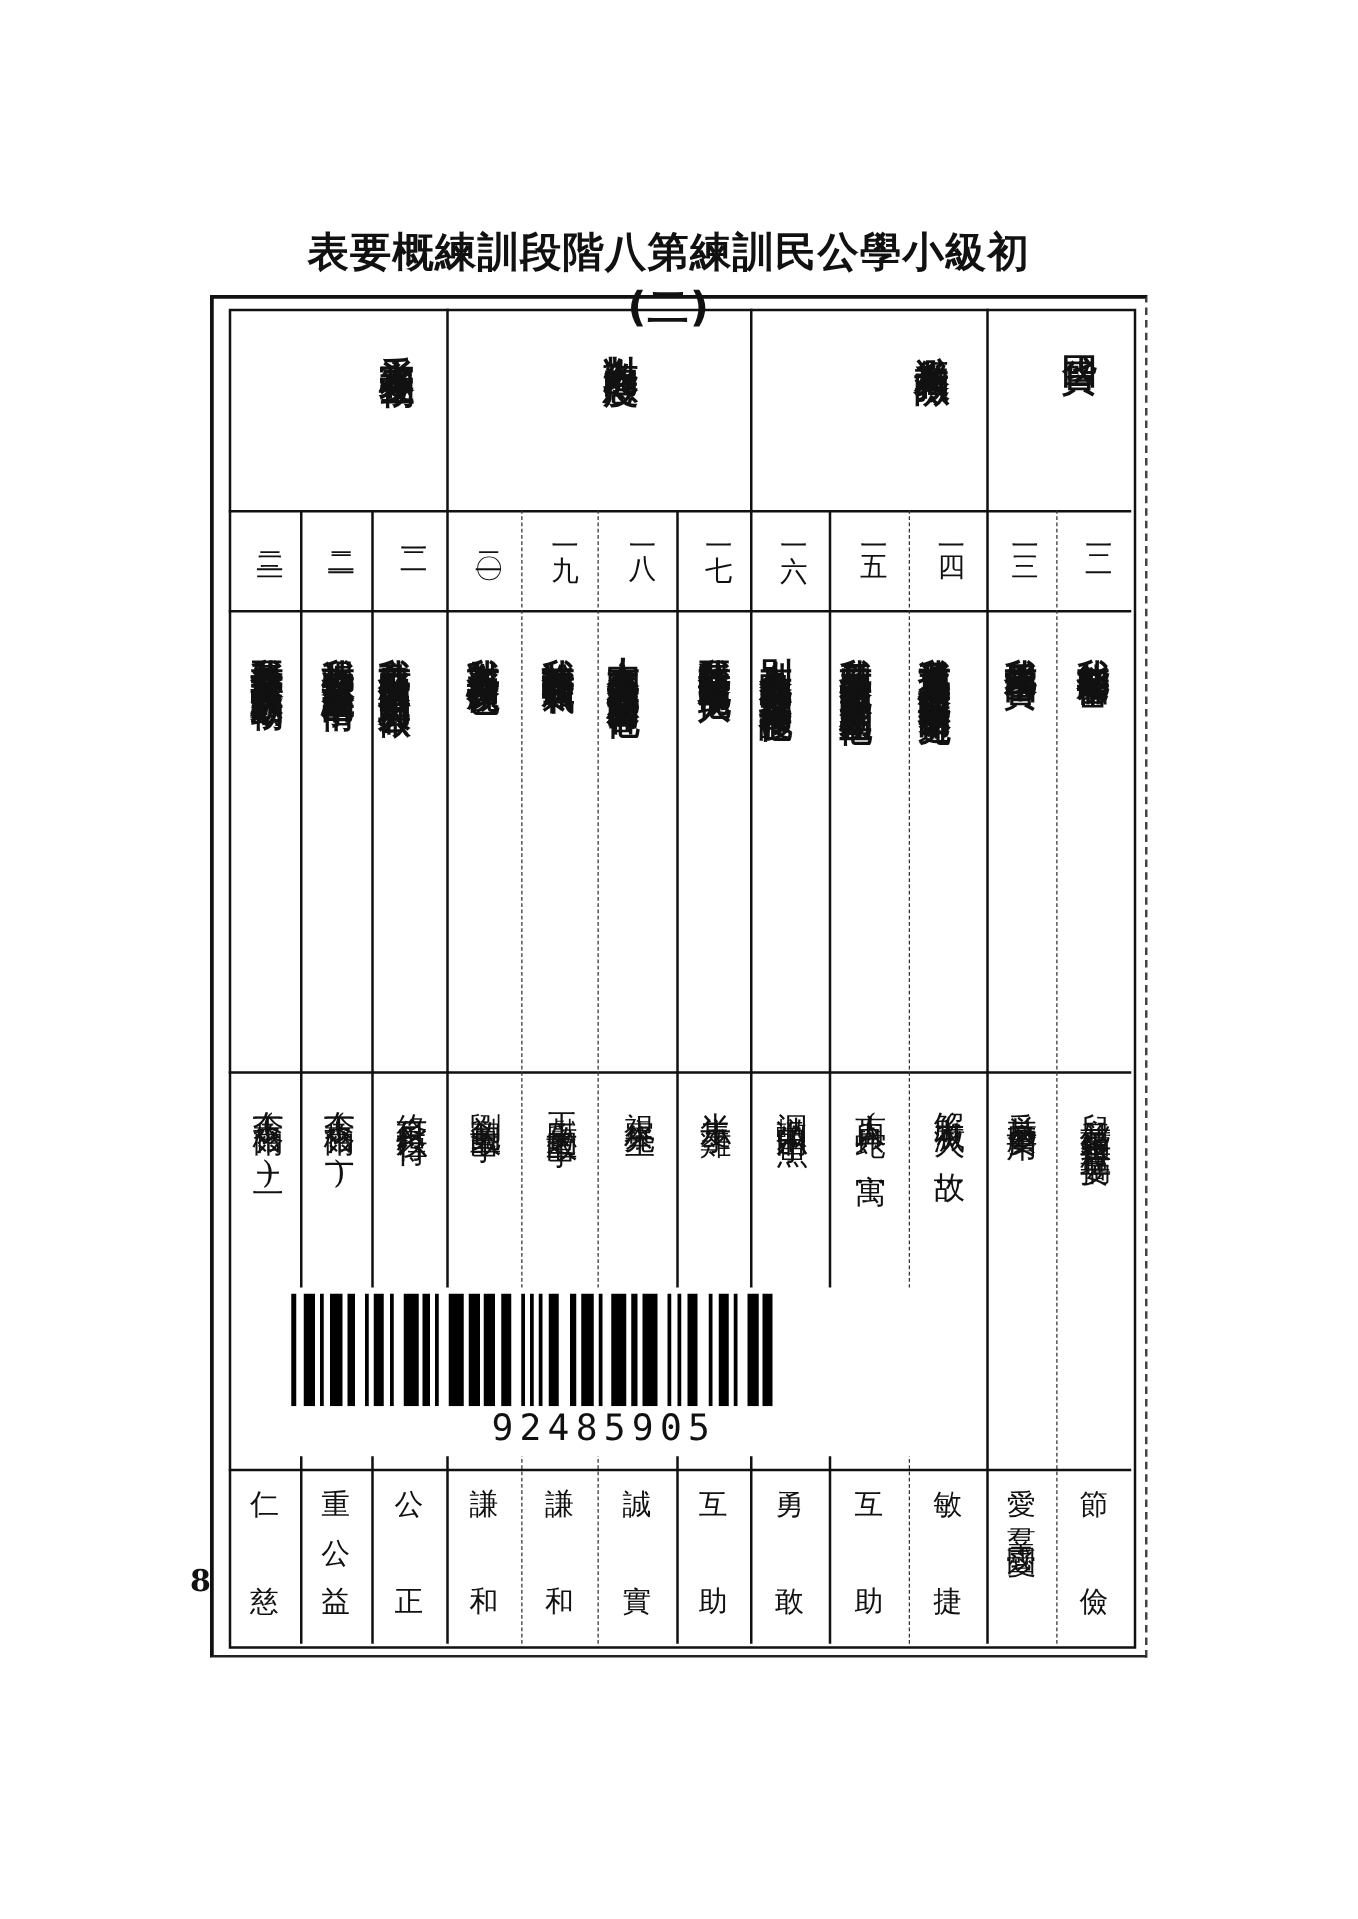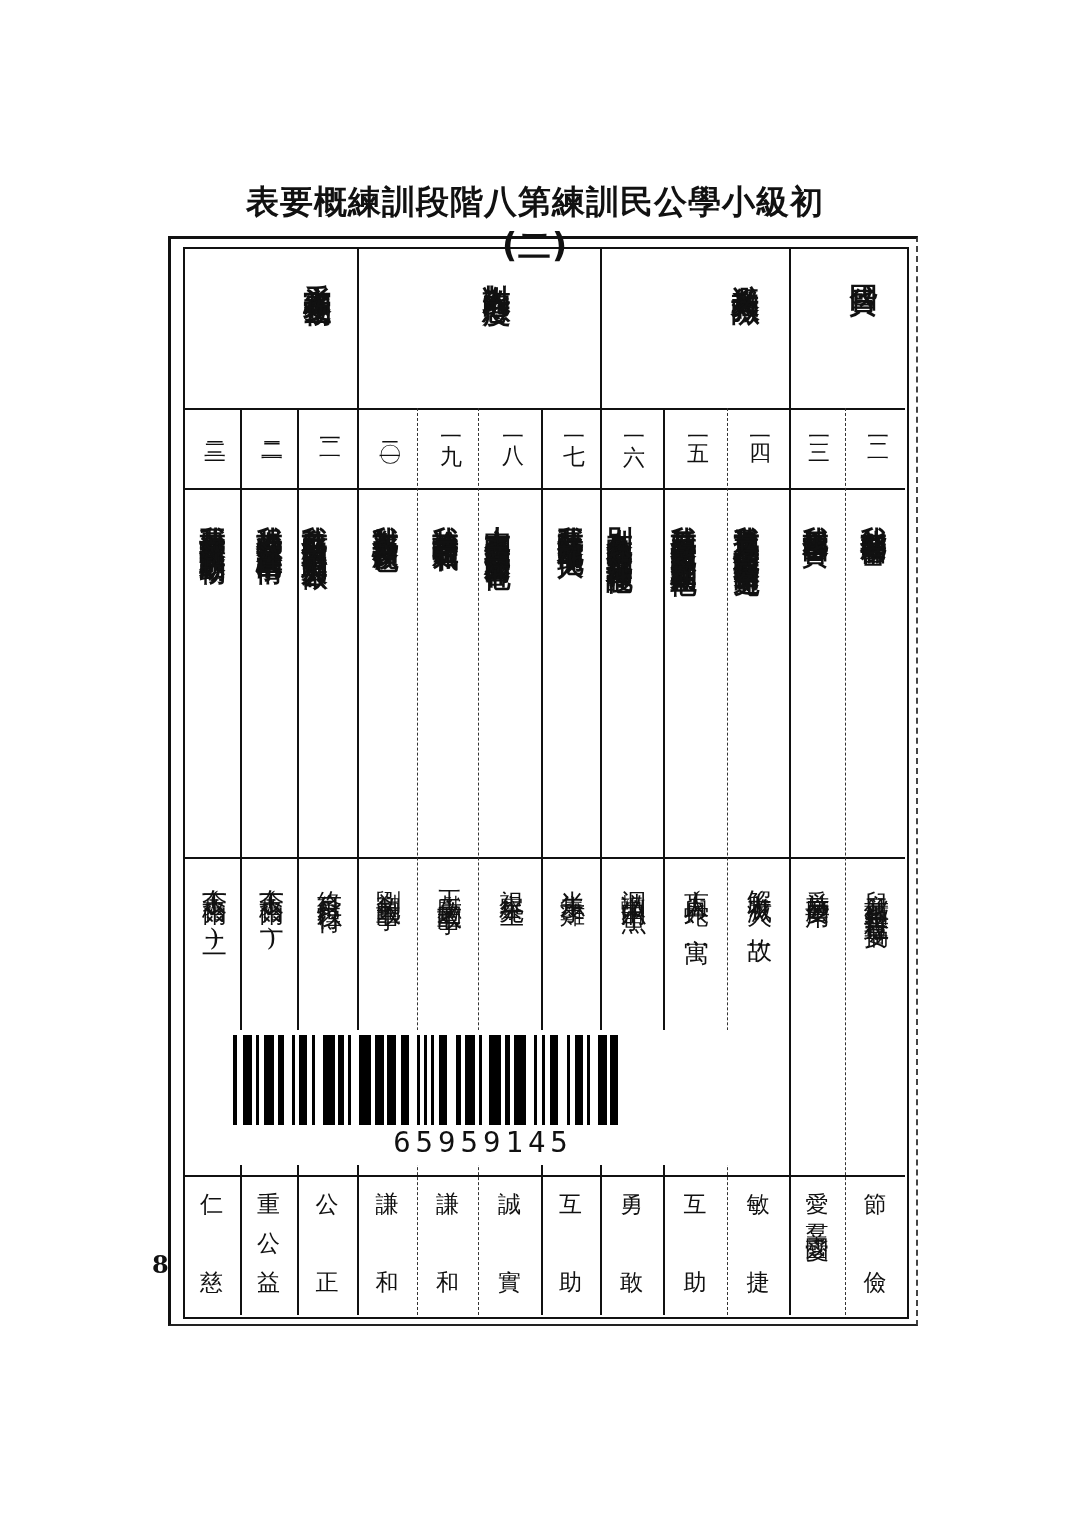--- a/index.html
+++ b/index.html
@@ -190,21 +190,21 @@
     <span style="width:3px"></span>
     <span class="g" style="width:5px"></span>
     <span style="width:8px"></span>
     <span class="g" style="width:4px"></span>
     <span style="width:3px"></span>
     <span class="g" style="width:8px"></span>
     <span style="width:9px"></span>
     <span class="g" style="width:3px"></span>
     <span style="width:8px"></span>
 </div>
-<div class="barcode-num">65959145</div>
+<div class="barcode-num">92485905</div>
 
 <div class="cell" style="left:845px;top:1177px;width:60px;height:138px;">
   <div class="virtue-col">
       <span>節</span>
       <span>儉</span>
     </div>
 </div>
 <div class="cell" style="left:789px;top:1177px;width:56px;height:138px;">
   <div class="virtue-col" style="justify-content:flex-start;">
       <span>愛</span>

